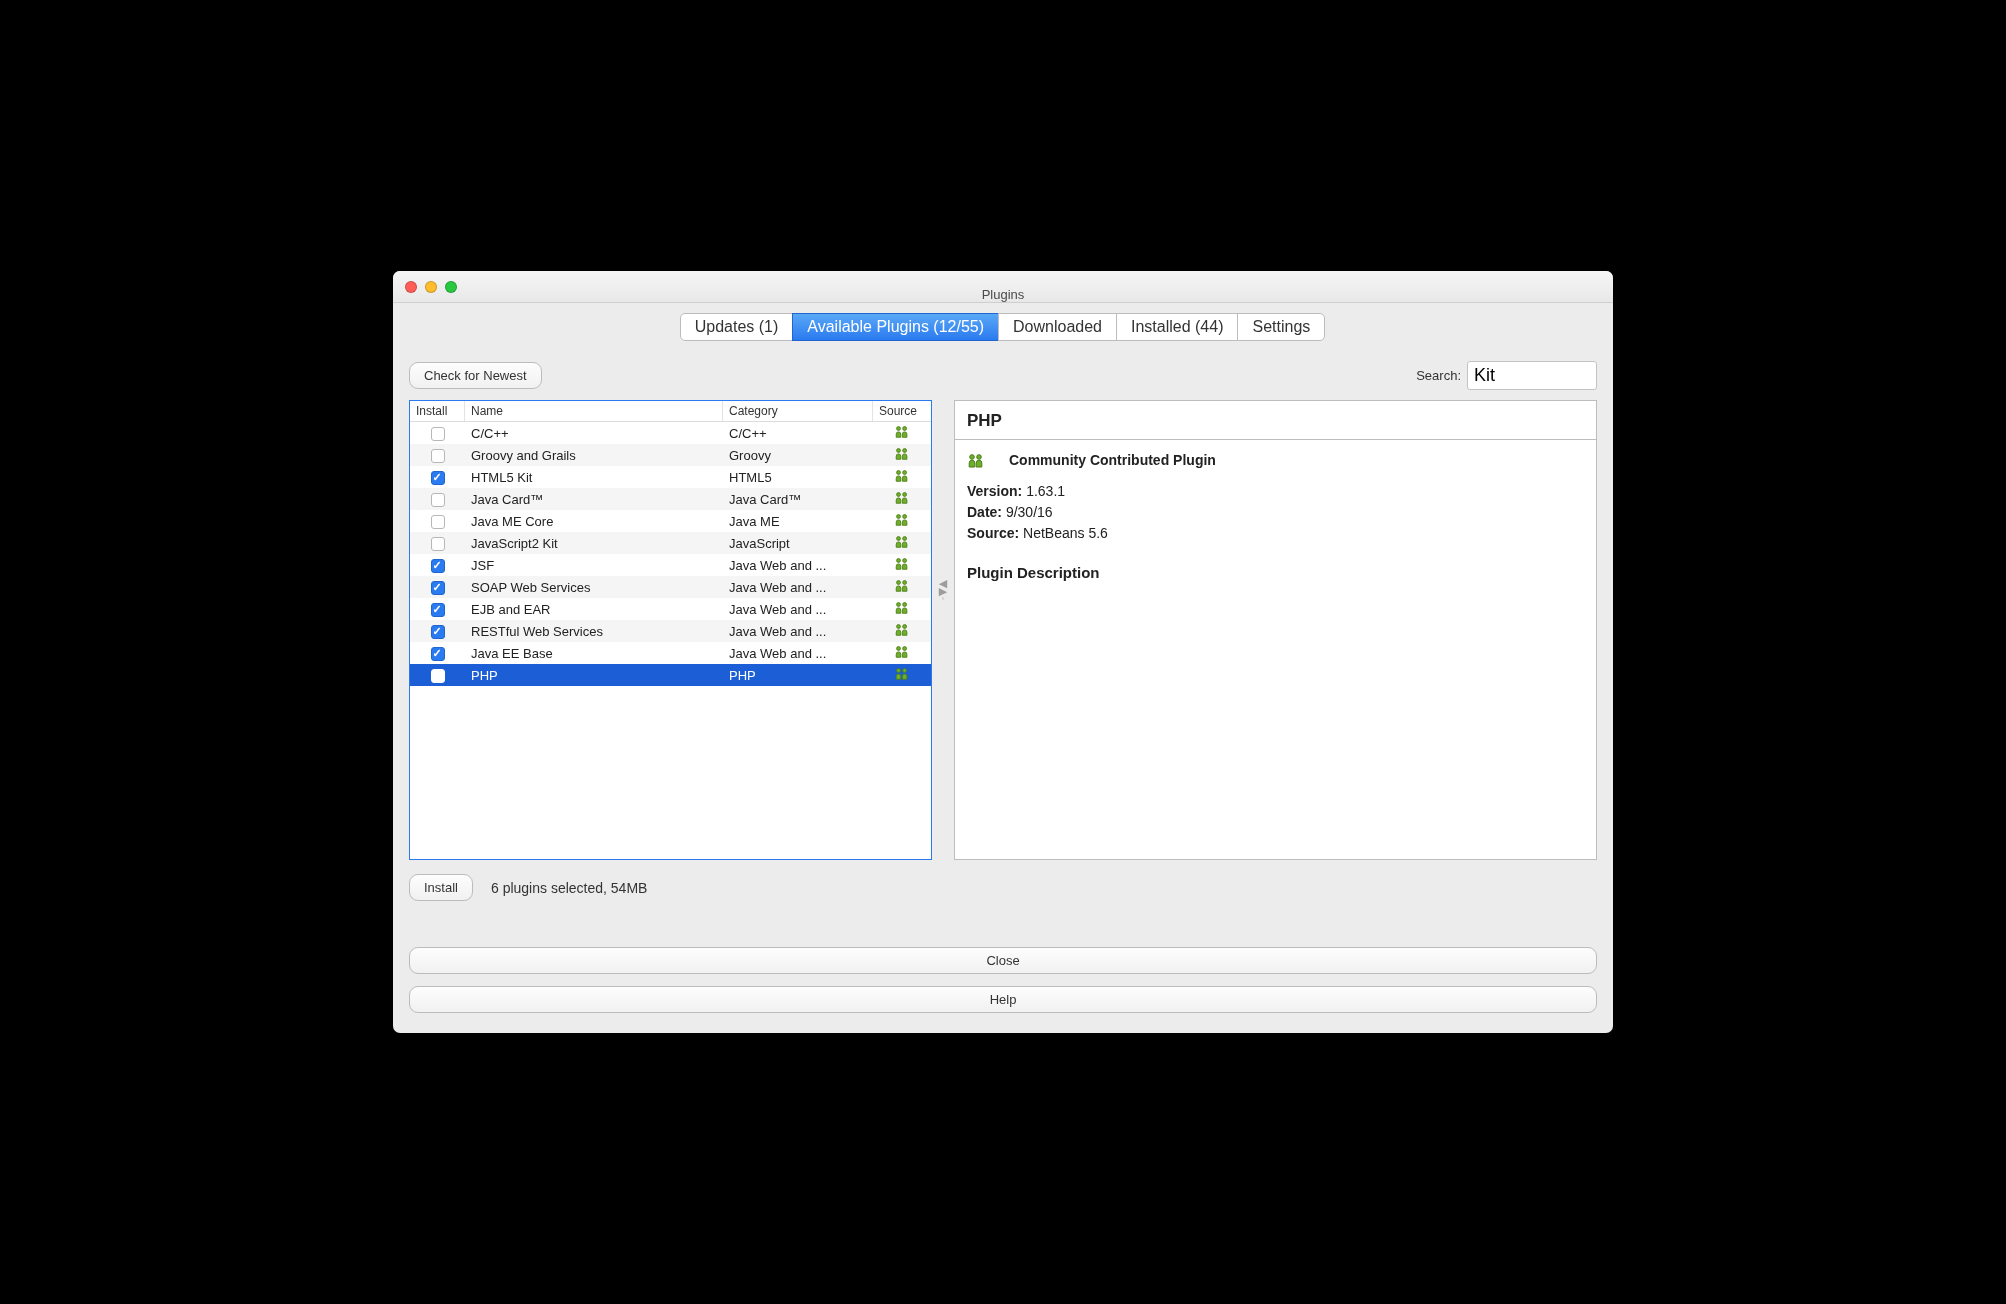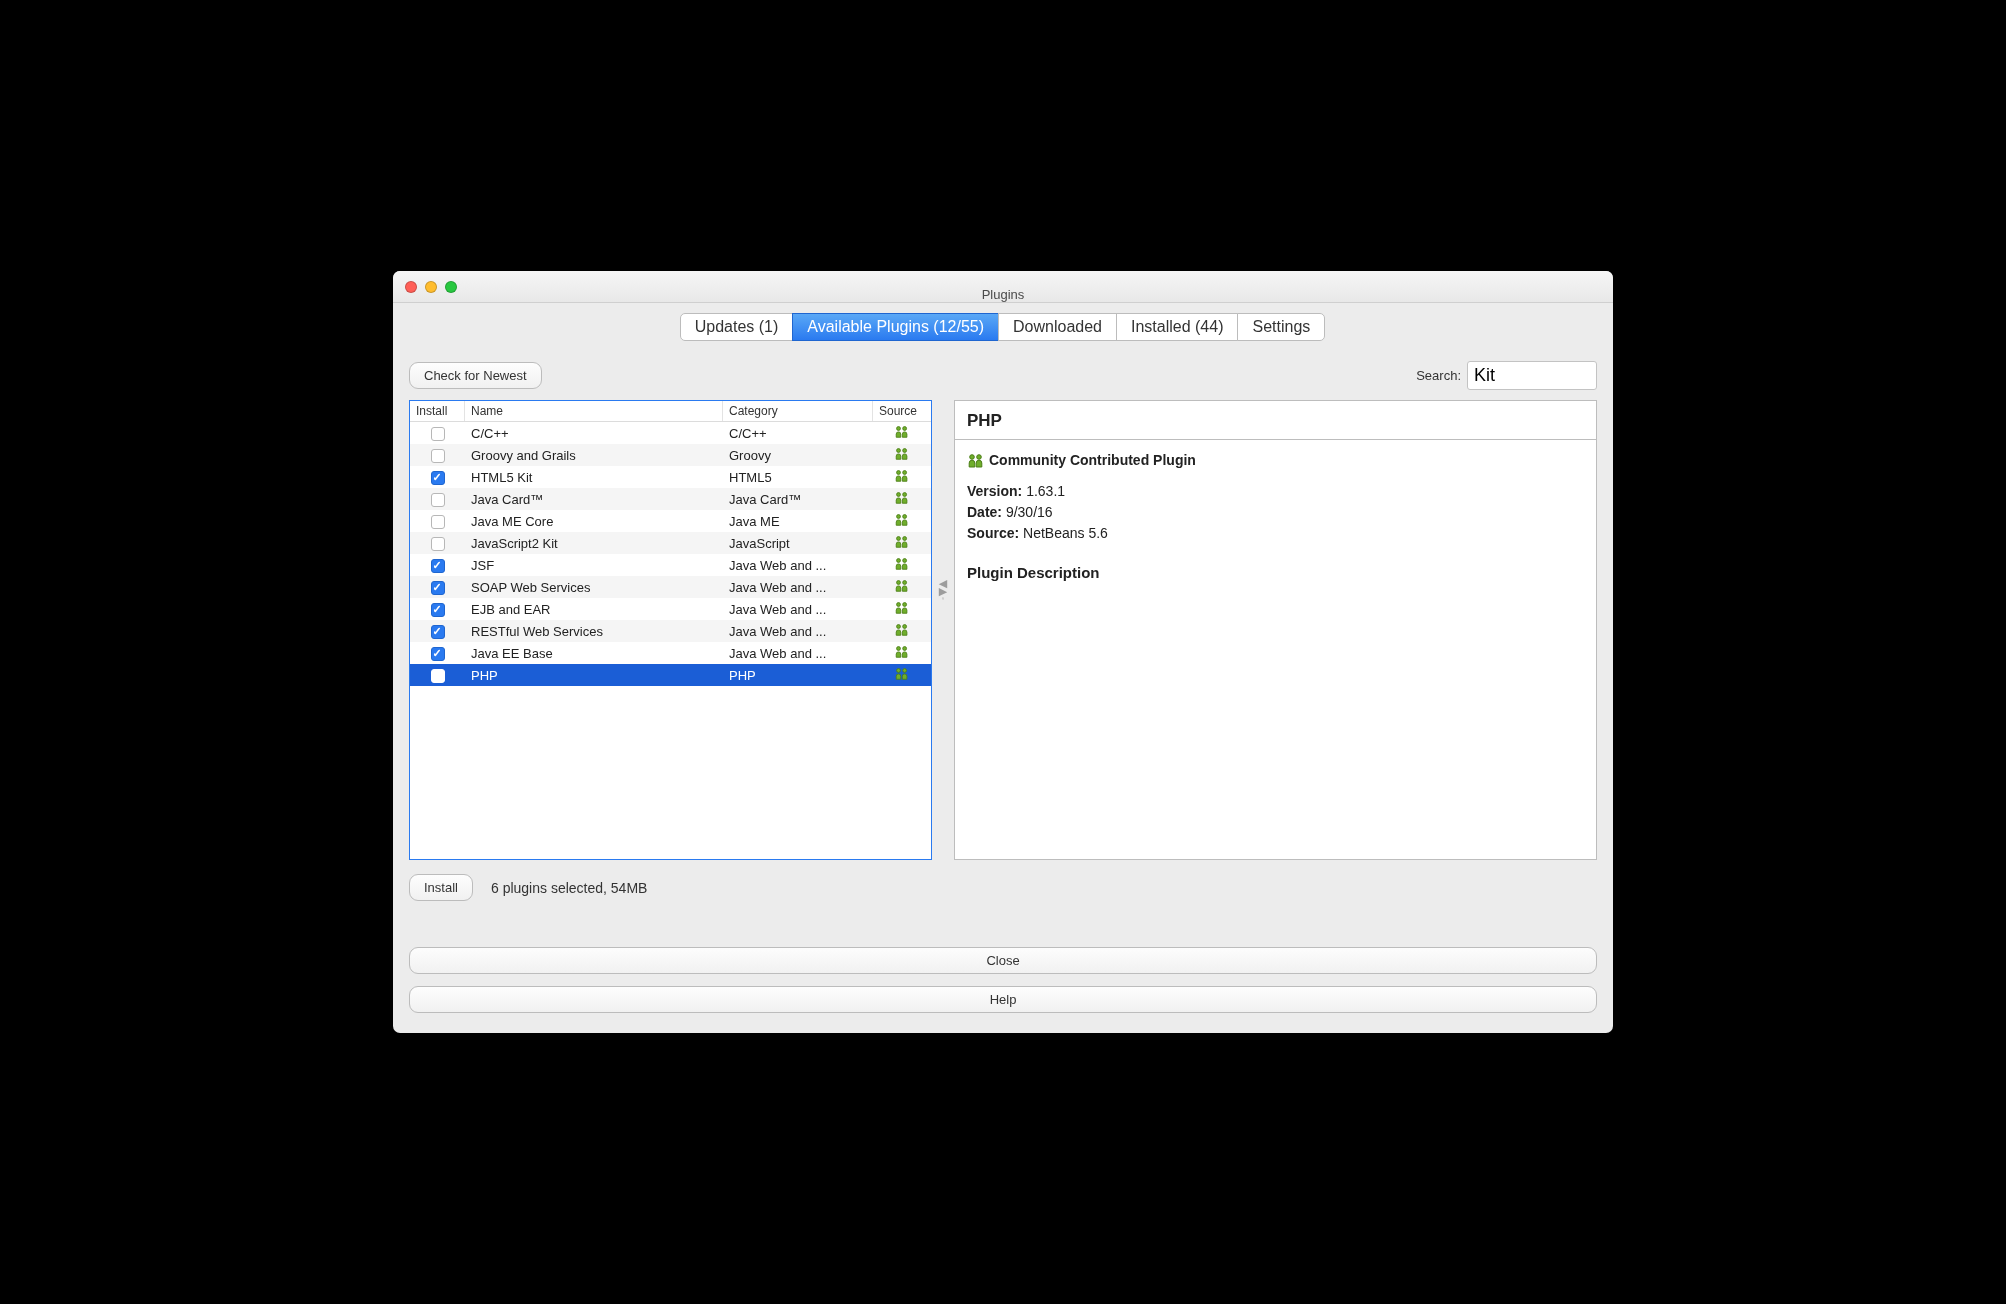--- a/index.html
+++ b/index.html
@@ -119,21 +119,21 @@
     flex:1; border:1px solid #bdbdbd; background:#fff;
     height:460px; padding:0; display:flex; flex-direction:column;
   }
   .details h1{
     font-size:17px; font-weight:bold; margin:10px 12px 8px 12px;
   }
   .details hr{border:none;border-top:1px solid #bdbdbd;margin:0}
   .details .body{padding:10px 12px; font-size:14px; line-height:1.5}
   .details .kv b{font-weight:bold}
   .details .kv a{color:#1a49c9; text-decoration:underline}
-  .community-row{display:flex;align-items:center;gap:4px;font-weight:bold}
+  .community-row{display:flex;align-items:center;gap:24px;font-weight:bold}
   .details h2{font-size:15px;font-weight:bold;margin:18px 0 6px 0}
   .footer-row{
     display:flex; align-items:center; gap:18px;
     margin-top:14px;
   }
   .status-text{font-size:14px;color:#333}
   .bottom-btns{
     display:flex; justify-content:flex-end; gap:12px;
     margin-top:46px; padding-bottom:6px;flex-direction:column;
   }

